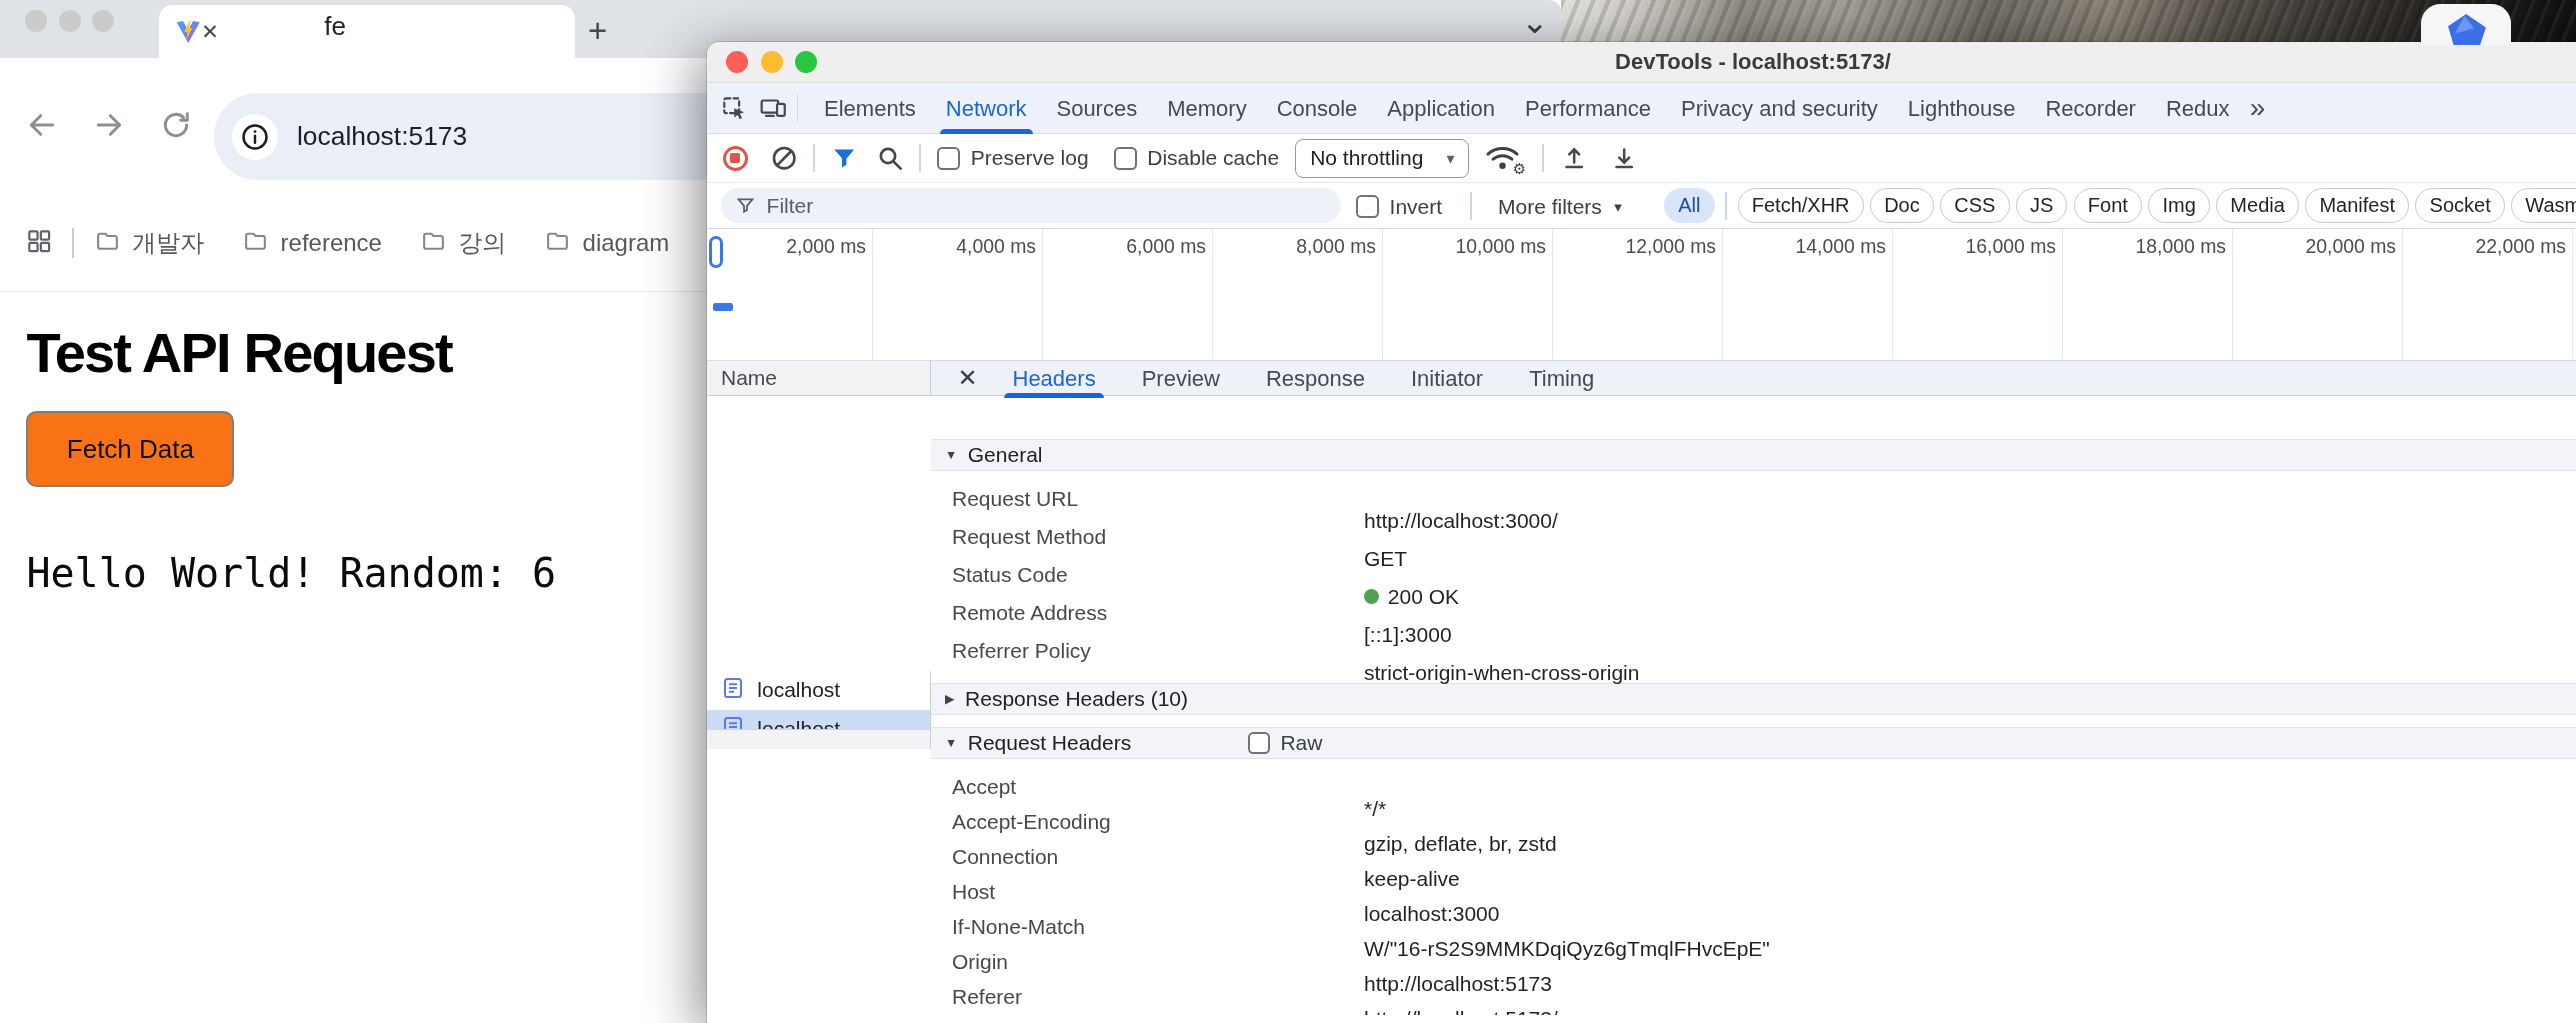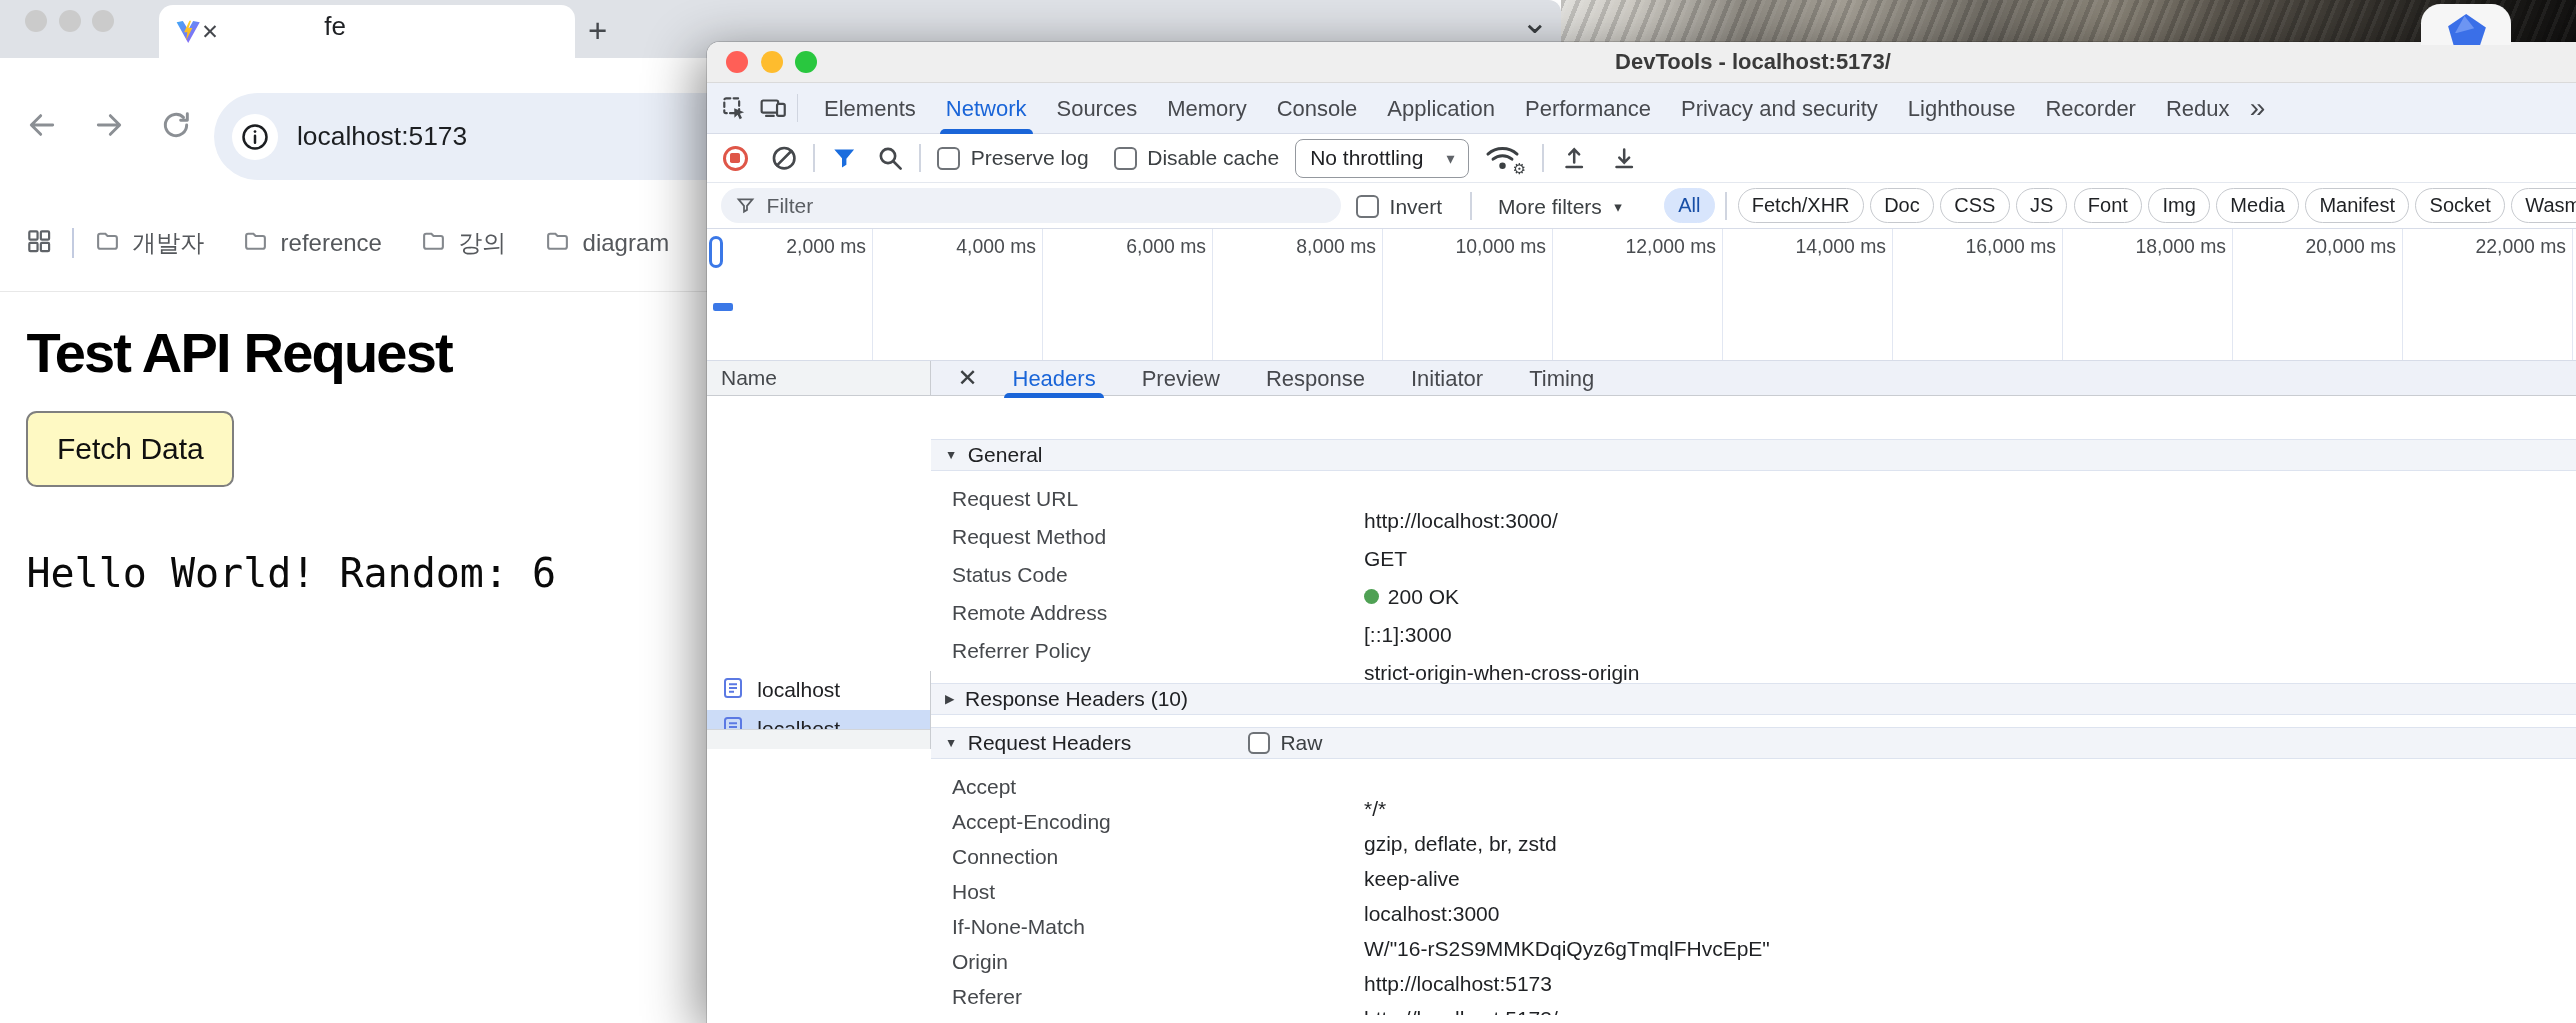--- a/index.html
+++ b/index.html
@@ -23,21 +23,21 @@
   .bnav { position:absolute; top:51px; display:flex; gap:35px; left:26.4px; }
   .addrpill { position:absolute; left:214px; top:35px; width:1145px; height:87px; background:#e9eef7; border-radius:44px; display:flex; align-items:center; padding-left:17.6px; }
   .infoc { width:46px; height:46px; background:#fff; border-radius:50%; display:flex; align-items:center; justify-content:center; }
   .addrtext { font-size:26.4px; color:#1c1e21; margin-left:19.4px; }
   .bookmarks { position:absolute; left:0; top:194px; width:714px; height:97px; background:#fff; display:flex; align-items:center; }
   .bm-sep { width:1.8px; height:30px; background:#c3cbe0; margin:0 21px 0 19.4px; }
   .bmitem { display:flex; align-items:center; gap:12.3px; margin-right:39px; }
   .bmitem .bmlabel { font-size:24px; color:#55585c; }
   .bcontent { position:absolute; left:0; top:291px; width:714px; height:733px; background:#fff; border-top:1.8px solid #e8e8e8; }
   .bcontent h1 { margin:28px 0 0 26.4px; font-size:56px; letter-spacing:-1.8px; font-weight:bold; color:#000; }
-  .fetchbtn { margin:26.4px 0 0 26.4px; width:208px; height:76px; background:#fef9c3; border:2.6px solid #7f7f7f; border-radius:10.6px; font-size:30px; color:#101010; font-family:"Liberation Sans",sans-serif; display:flex; align-items:center; justify-content:center; }
+  .fetchbtn { margin:26.4px 0 0 26.4px; width:208px; height:76px; background:#f97316; border:2.6px solid #7f7f7f; border-radius:10.6px; font-size:26px; color:#101010; font-family:"Liberation Sans",sans-serif; display:flex; align-items:center; justify-content:center; }
   .output { margin:63px 0 0 26.4px; font-family:"DejaVu Sans Mono","Liberation Mono",monospace; font-size:40px; color:#0a0a0a; }
 
   
   .wallpaper { position:absolute; left:1561px; top:0; width:1015px; height:44px;
     background:linear-gradient(90deg,#e3e2de 0%,#cfccc5 7%,#8e8a82 18%,#a39e94 28%,#6f6b63 42%,#8a8478 54%,#565149 66%,#34312c 80%,#1a1917 92%,#141312 100%); }
   .wallpaper::after { content:""; position:absolute; inset:0;
     background:repeating-linear-gradient(112deg, rgba(0,0,0,.14) 0 4.4px, rgba(255,255,255,.05) 4.4px 8px, transparent 8px 14px); }
   .dockicon { position:absolute; left:860px; top:3.5px; width:90px; height:41px; background:#f6f6f6; border-radius:19.4px 19.4px 0 0; z-index:2; overflow:hidden; }
   .dockicon .shape { position:absolute; left:25px; top:10.6px; width:42px; height:35px; background:#3a6fe8; clip-path:polygon(48% 0%, 95% 38%, 78% 100%, 18% 88%, 5% 35%); }
   .dockicon .shape::after { content:""; position:absolute; left:8.8px; top:1.8px; width:19.4px; height:17.6px; background:#6d95f2; clip-path:polygon(50% 0%,100% 70%,0% 100%); }

